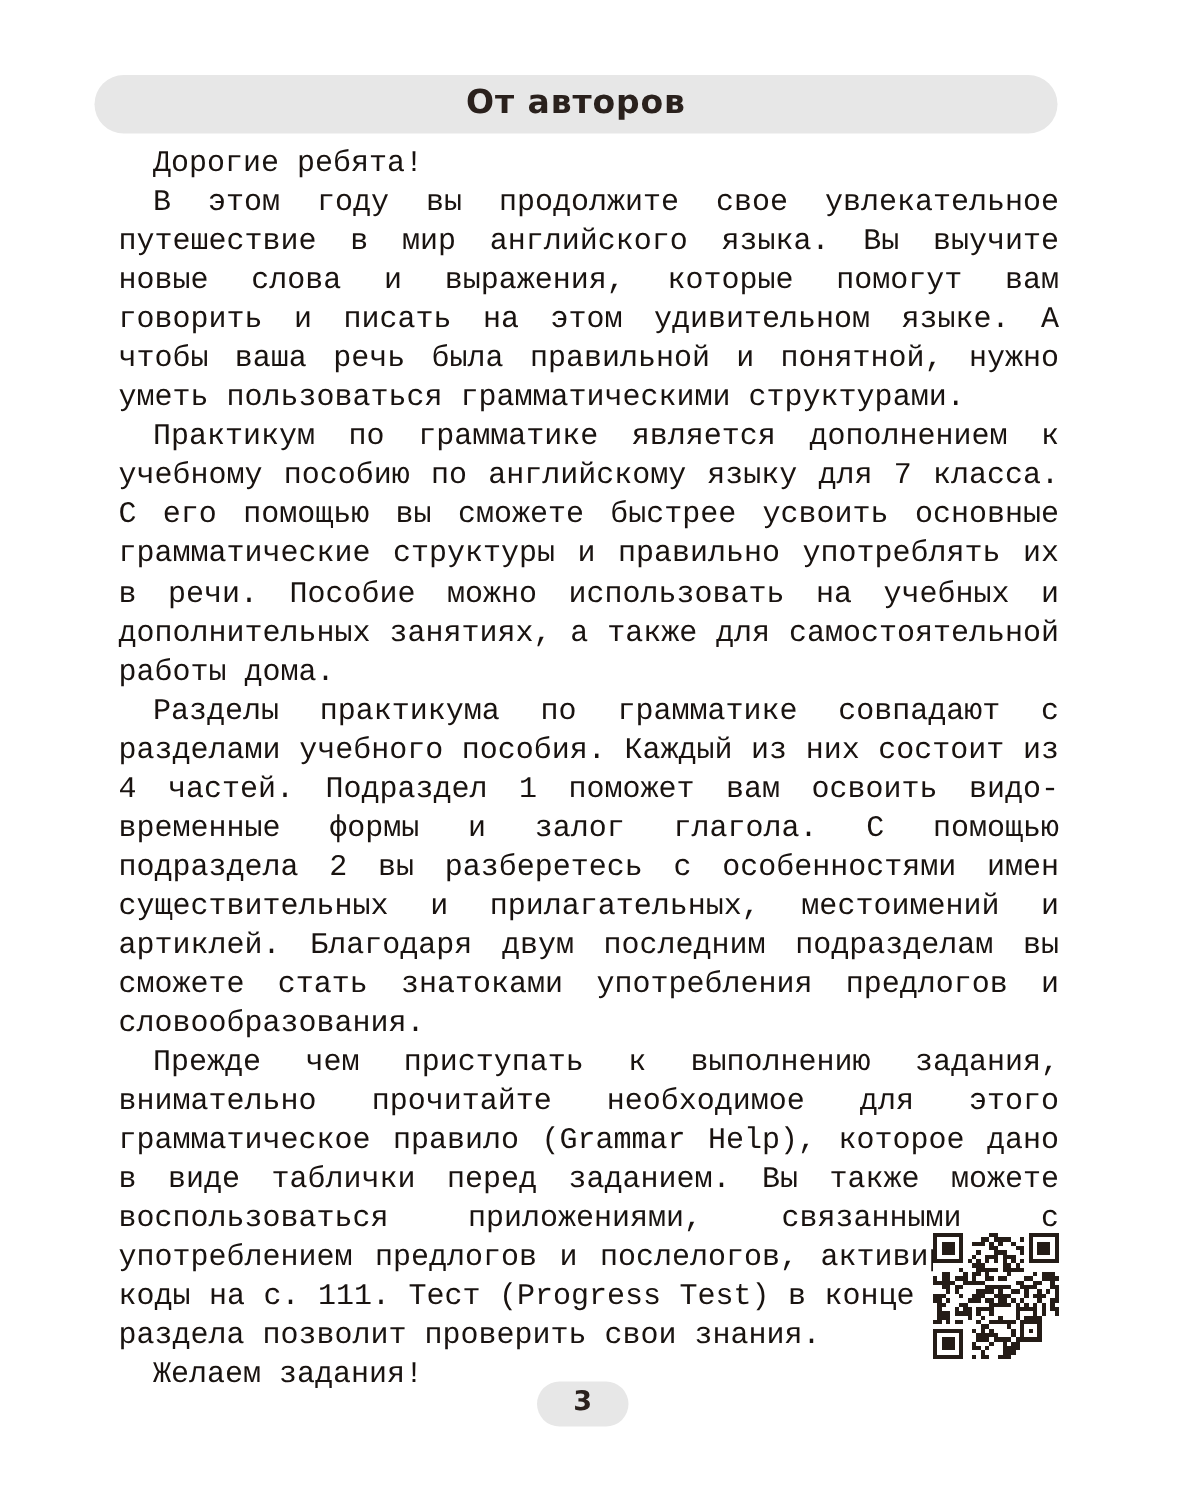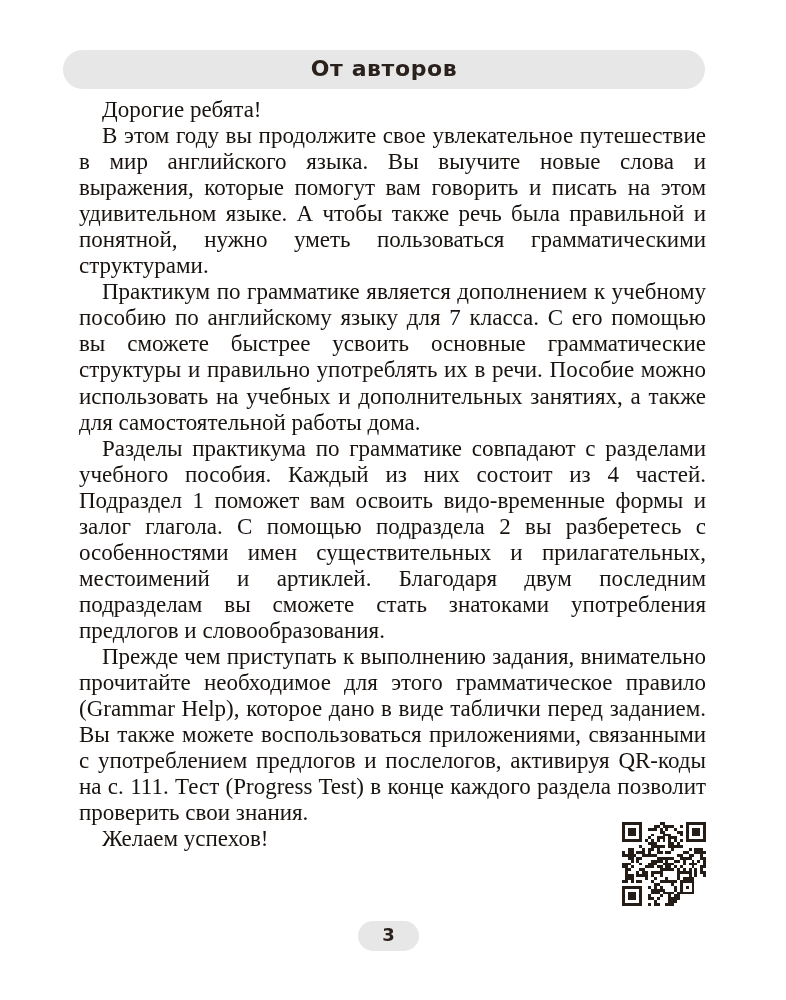--- a/index.html
+++ b/index.html
@@ -49,26 +49,27 @@
 
   
   .content {
     position: absolute;
     left: 79px;
     top: 97px;
     width: 627px;
   }
   .para {
     margin: 0;
-    font-size: 23px;
+    font-size: 20px;
     line-height: 26.05px;
     text-align: justify;
     text-justify: inter-word;
     hyphens: manual;
     text-indent: 23px;
+    font-family: Liberation Mono, monospace;
     -webkit-font-smoothing: antialiased;
   }
   .para.last-line-left {
     text-align-last: left;
   }
   .para.no-indent {
     text-indent: 0;
   }
   .gap-blank { height: 26px; }
 
@@ -110,30 +111,30 @@
 <div class="page">
 
   <div class="title-pill">
     <span class="title-text">От авторов</span>
   </div>
 
   <div class="content">
 
     <p class="para last-line-left">Дорогие ребята!</p>
 
-    <p class="para last-line-left">В этом году вы продолжите свое увлекательное путешествие в мир английского языка. Вы выучите новые слова и выражения, которые помогут вам говорить и писать на этом удивительном языке. А чтобы также речь была правильной и понятной, нужно уметь пользоваться грамматическими структурами.</p>
+    <p class="para last-line-left">В этом году вы продолжите свое увлекательное путешествие в мир английского языка. Вы выучите новые слова и выражения, которые помогут вам говорить и писать на этом удивительном языке. А чтобы ваша речь была правильной и понятной, нужно уметь пользоваться грамматическими структурами.</p>
 
     <p class="para last-line-left">Практикум по грамматике является дополнением к учебному пособию по английскому языку для 7 класса. С его помощью вы сможете быстрее усвоить основные грамматические структуры и правильно употреблять их в речи. Пособие можно использовать на учебных и дополнительных занятиях, а также для самостоятельной работы дома.</p>
 
     <p class="para last-line-left">Разделы практикума по грамматике совпадают с разделами учебного пособия. Каждый из них состоит из 4 частей. Подраздел 1 поможет вам освоить видо-временные формы и залог глагола. С помощью подраздела 2 вы разберетесь с особенностями имен существительных и прилагательных, местоимений и артиклей. Благодаря двум последним подразделам вы сможете стать знатоками употребления предлогов и словообразования.</p>
 
     <p class="para last-line-left">Прежде чем приступать к выполнению задания, внимательно прочитайте необходимое для этого грамматическое правило (Grammar Help), которое дано в виде таблички перед заданием. Вы также можете воспользоваться приложениями, связанными с употреблением предлогов и послелогов, активируя QR-коды на с. 111. Тест (Progress Test) в конце каждого раздела позволит проверить свои знания.</p>
 
 
-    <p class="para last-line-left">Желаем успехов!</p>
+    <p class="para last-line-left">Желаем задания!</p>
 
     <div class="gap-blank"></div>
 
   </div>
 
   <div class="qr-wrap">
     <svg width="84" height="84" viewBox="0 0 29 29" shape-rendering="crispEdges">
       <rect x="0" y="0" width="29" height="29" fill="#ffffff"></rect>
       <g fill="#241c17" id="qr-modules">
           <rect x="0" y="0" width="1" height="1"></rect>

